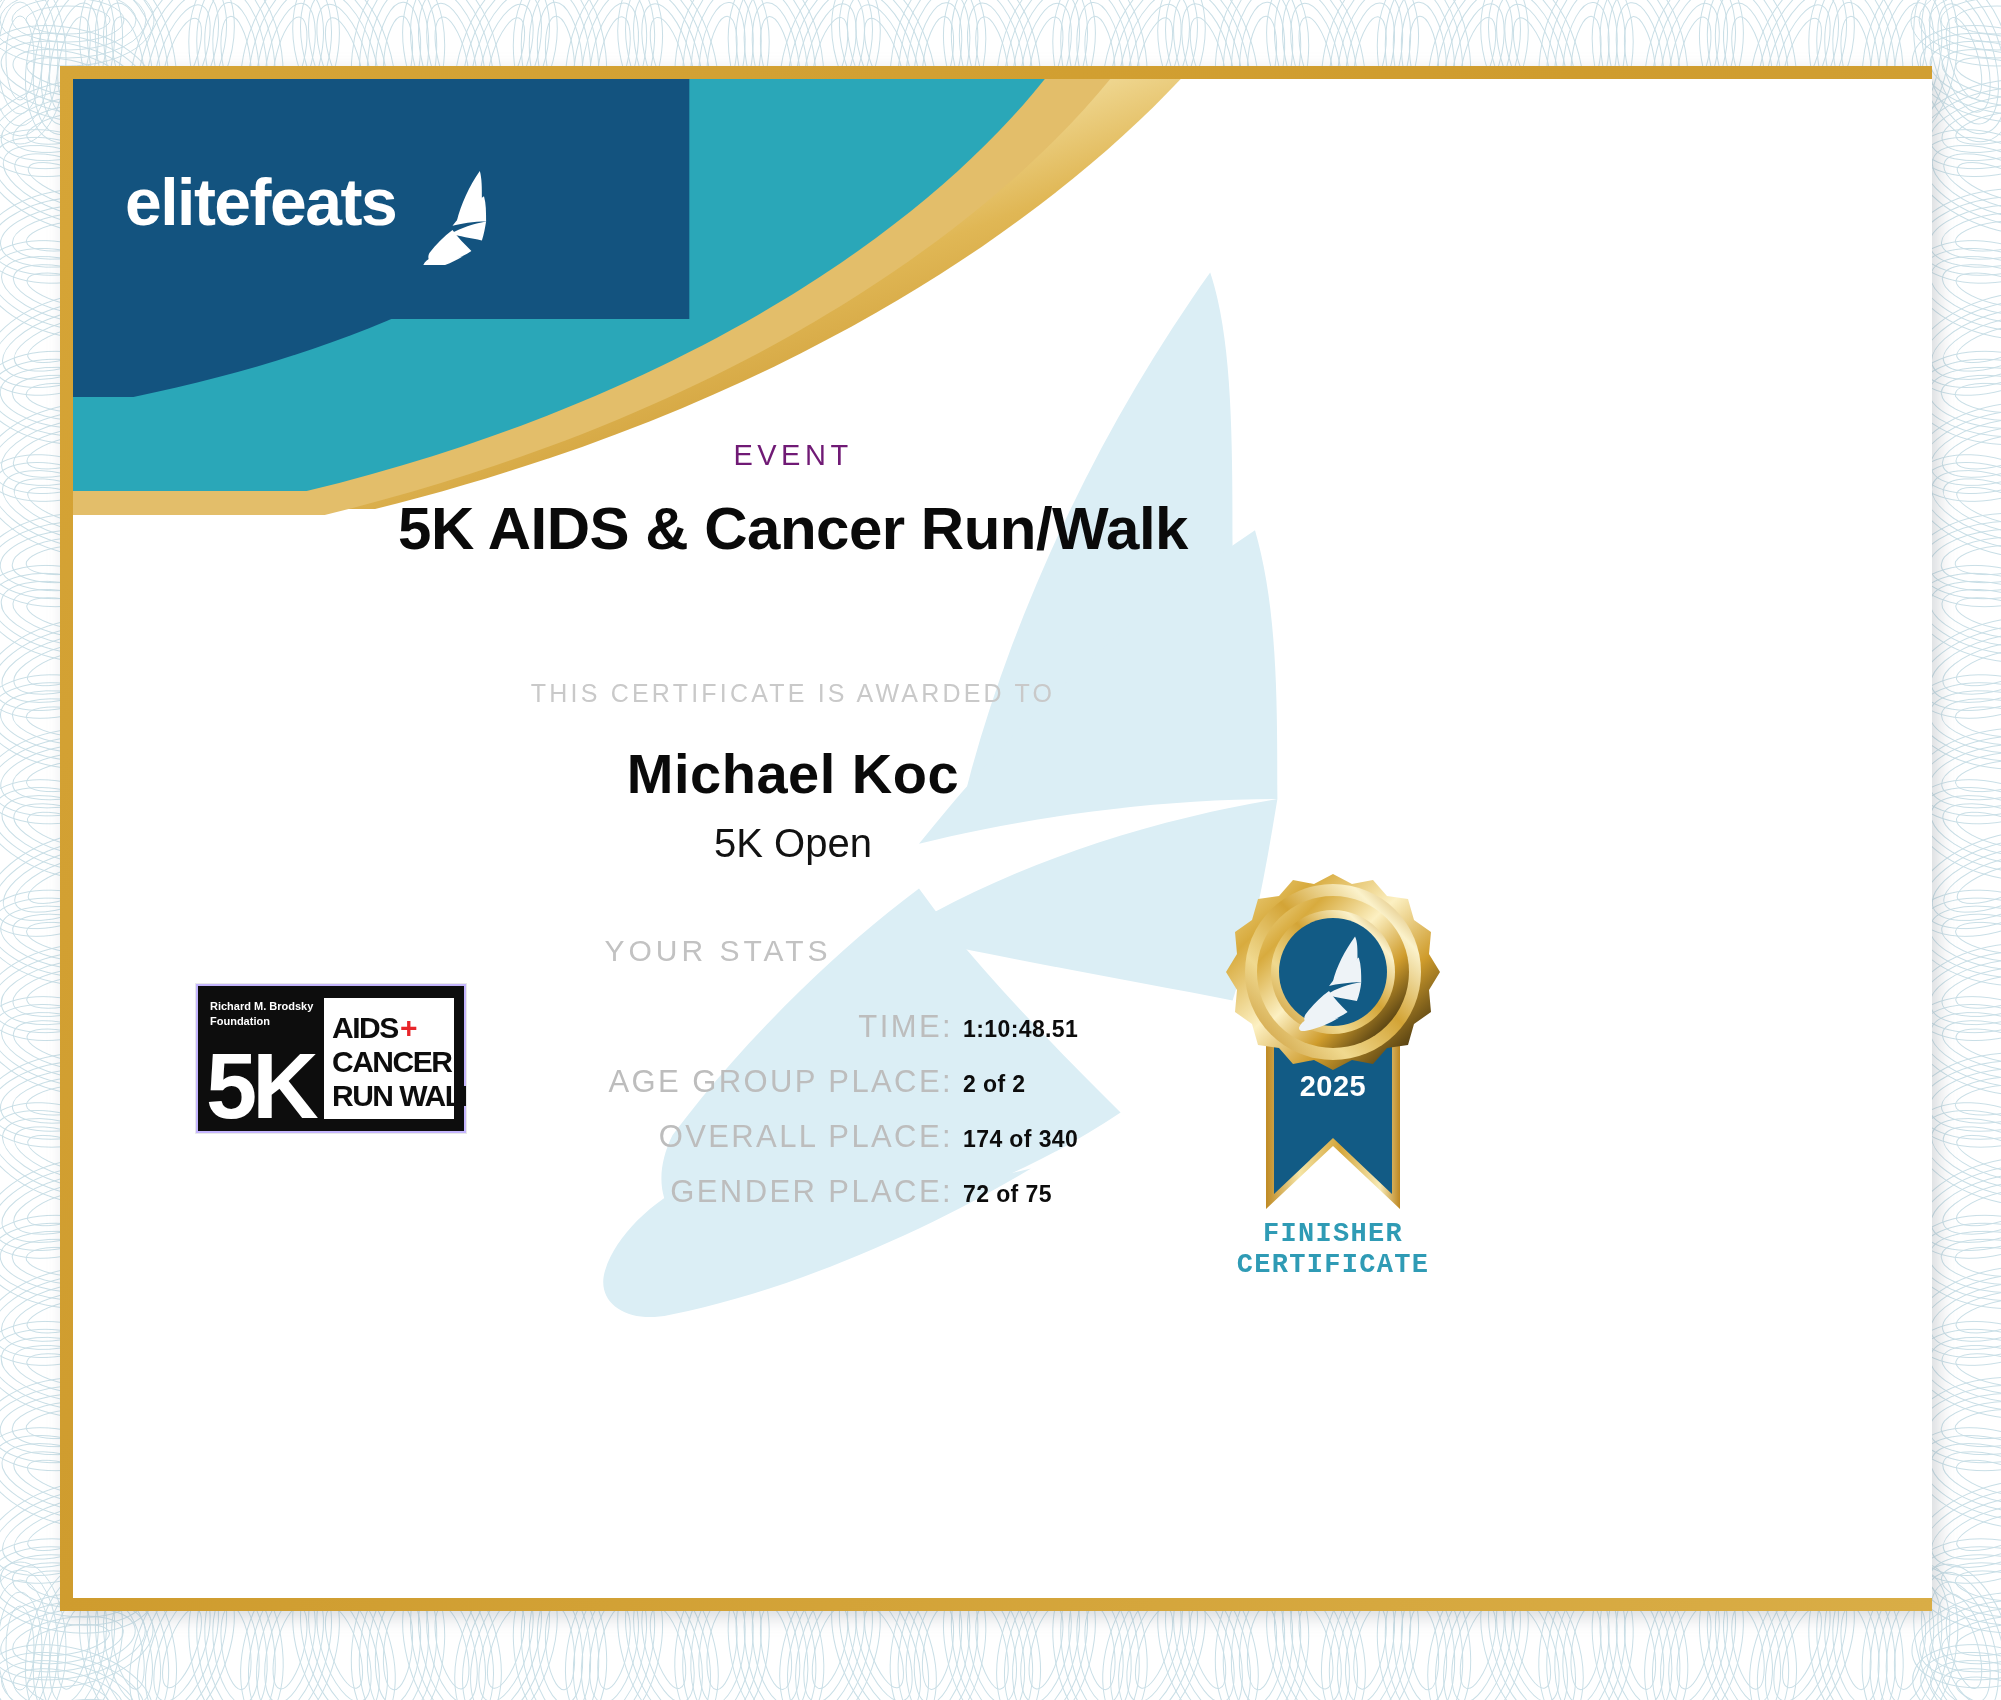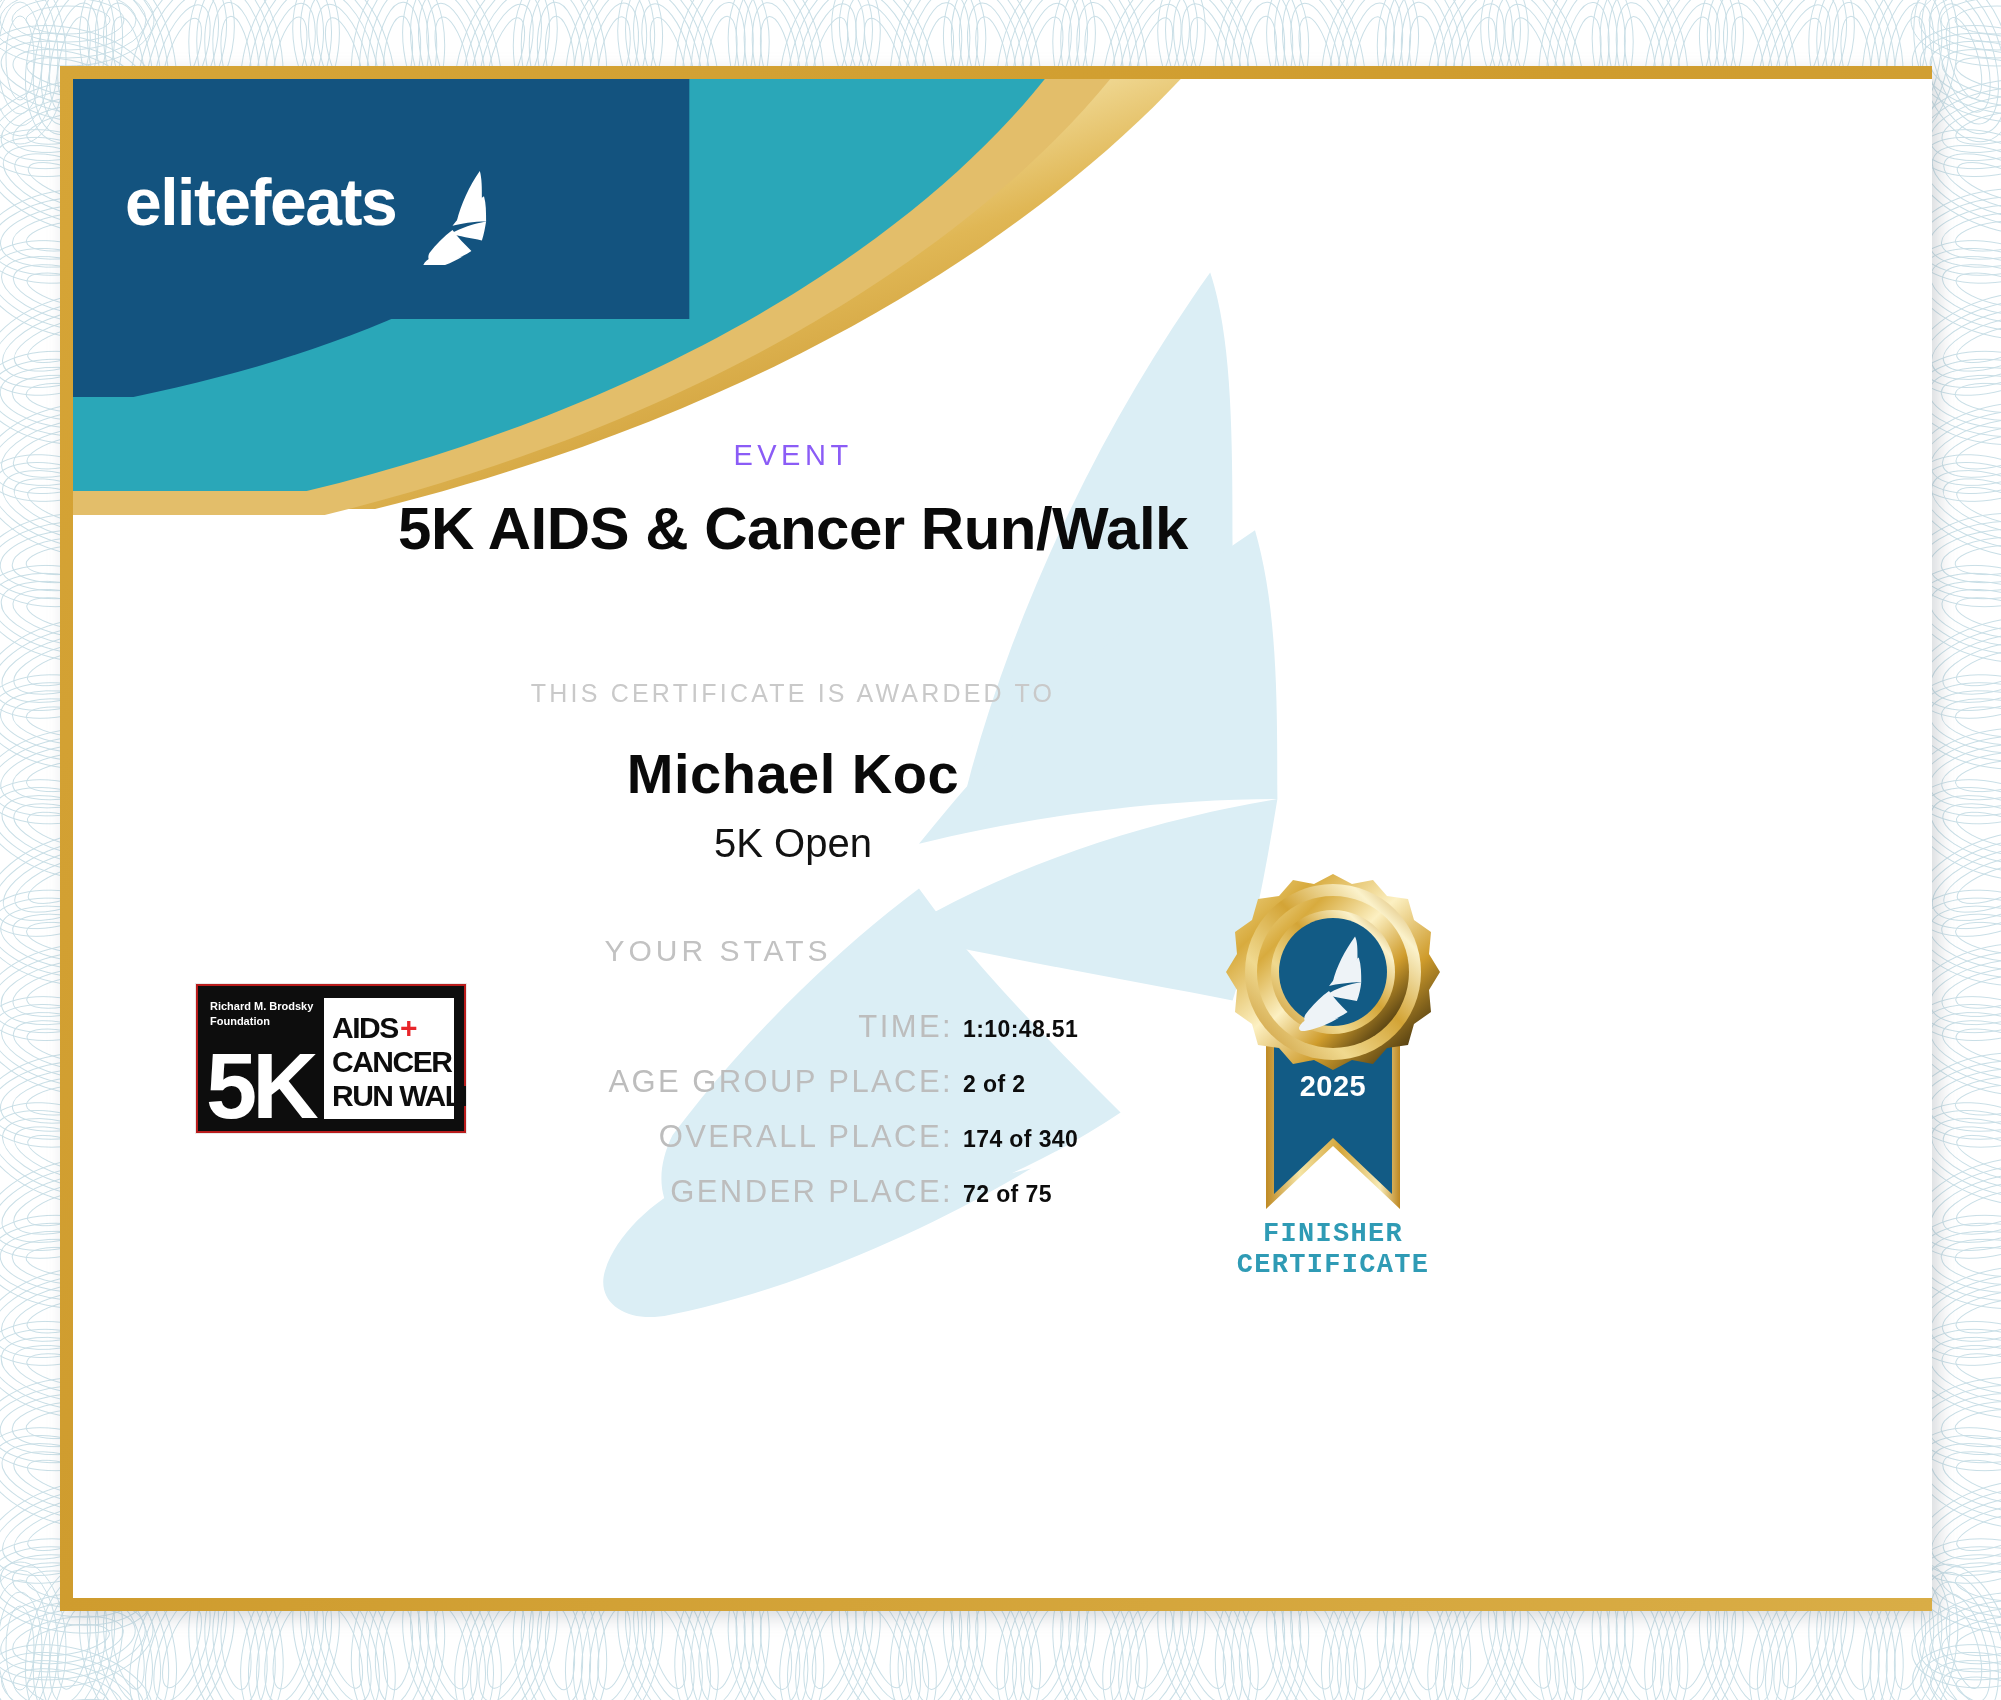--- a/index.html
+++ b/index.html
@@ -84,21 +84,21 @@
   }
 
   .label-event {
     position: absolute;
     left: 0;
     top: 360px;
     width: 1440px;
     text-align: center;
     font-size: 29px;
     letter-spacing: 4.5px;
-    color: #8b5cf6;
+    color: #701a75;
     font-weight: 500;
   }
   .event-title {
     position: absolute;
     left: 0;
     top: 415px;
     width: 1440px;
     text-align: center;
     font-size: 60px;
     font-weight: bold;
@@ -181,21 +181,21 @@
     letter-spacing: 0.4px;
   }
 
   
   .race-logo {
     position: absolute;
     left: 123px;
     top: 905px;
     width: 270px;
     height: 149px;
-    background: #b91c1c;
+    background: #c4b5fd;
     box-shadow: 0 0 0 1px #e9e9e9;
   }
 
   
   .medal {
     position: absolute;
     left: 1145px;
     top: 785px;
     width: 230px;
     height: 380px;

